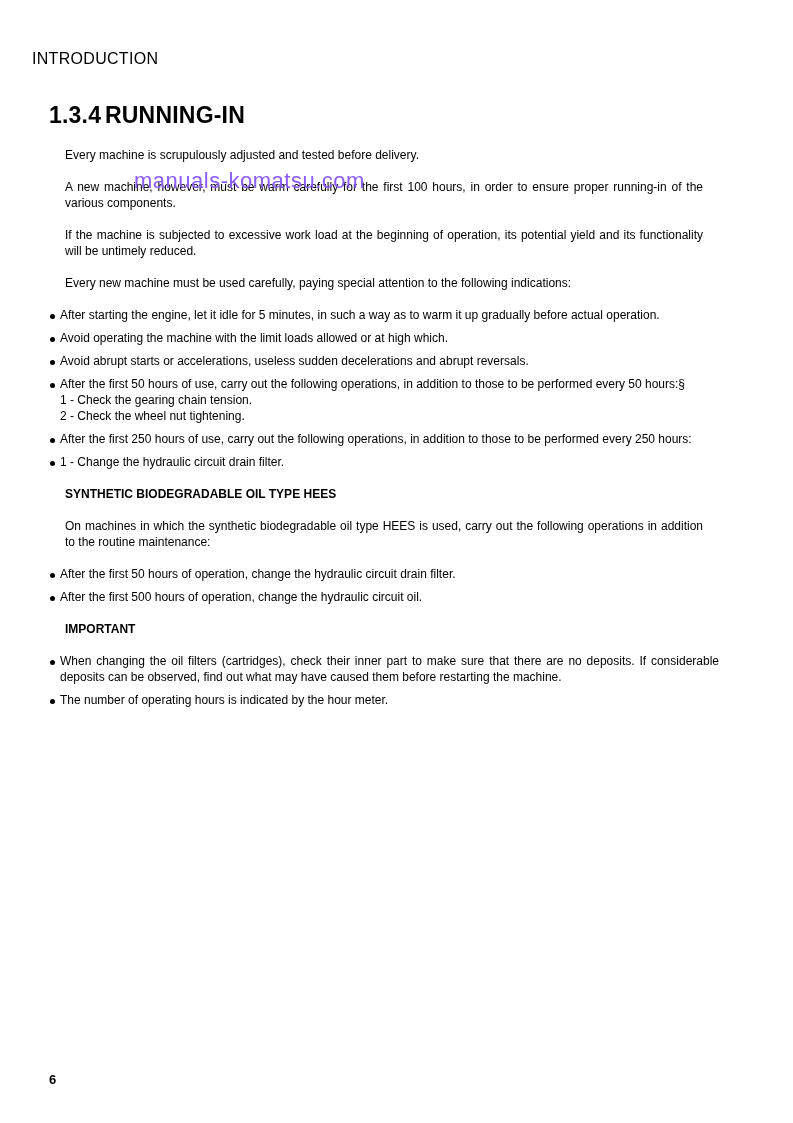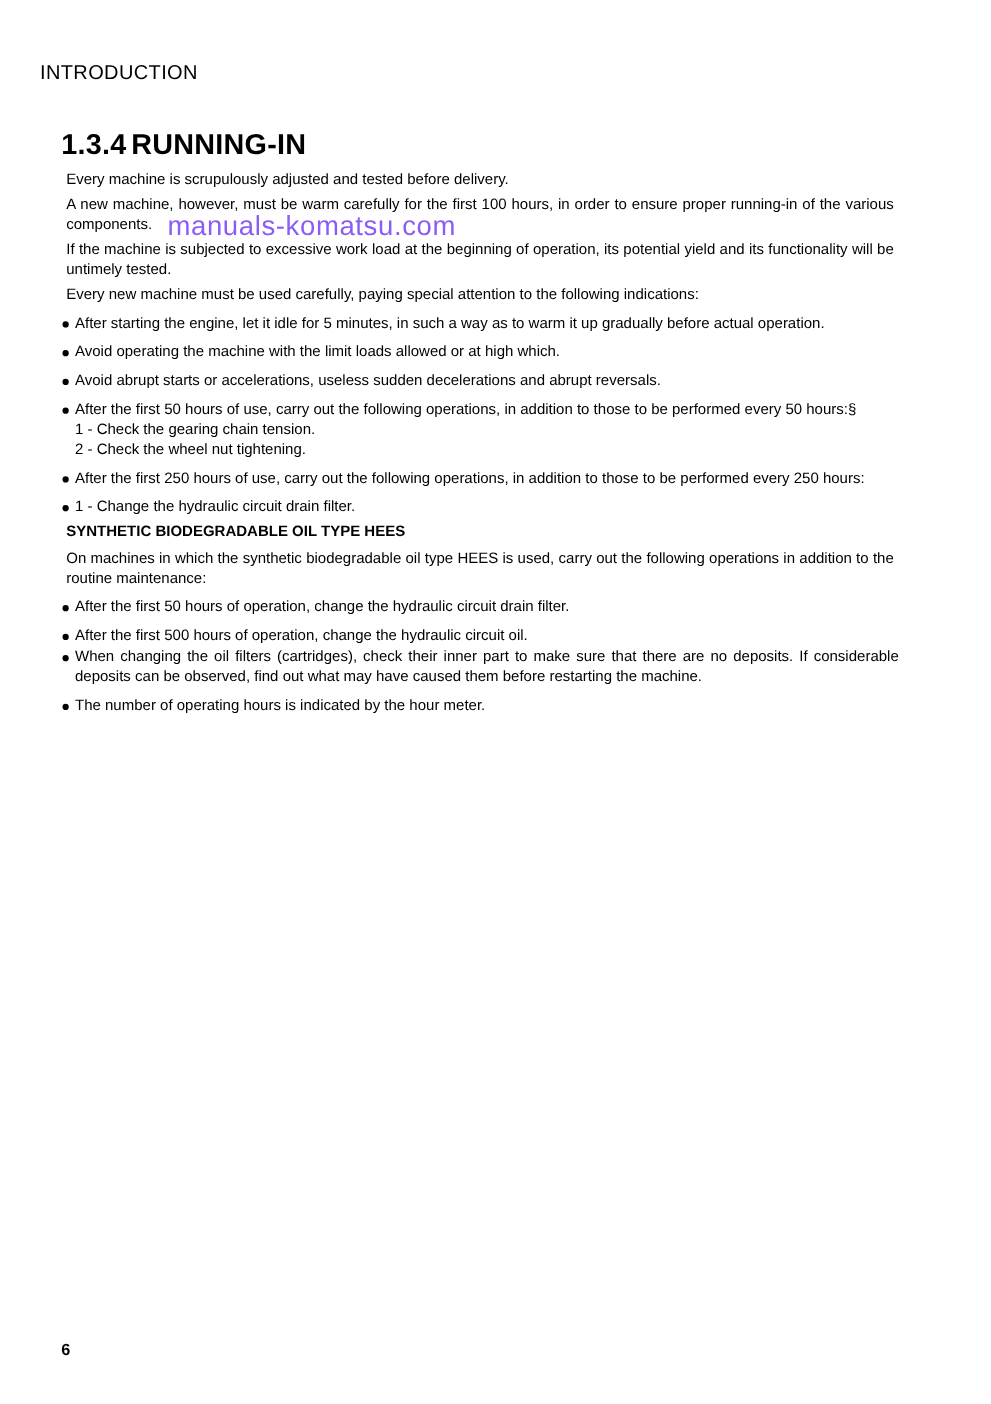--- a/index.html
+++ b/index.html
@@ -13,21 +13,21 @@
   }
   .title {
     position: absolute; left: 49px; top: 102px;
     font-size: 23px; font-weight: bold; letter-spacing: 0.2px;
   }
   .title .num { display: inline-block; width: 56px; }
   .body {
     position: absolute; left: 49px; top: 131px; width: 670px;
     font-size: 12px; line-height: 16px;
   }
-  .body p { margin: 4px; text-align: justify; }
+  .body p { margin: 16px; text-align: justify; }
   .bullets { list-style: none; margin: 0; padding: 0; }
   .bullets li { position: relative; padding-left: 11px; margin-top: 7px; text-align: justify; }
   .bullets li::before {
     content: ""; position: absolute; left: 1px; top: 7px;
     width: 5px; height: 5px; border-radius: 50%; background: #000;
   }
   .sub { display: block; }
   .subhead { font-weight: bold; margin-top: 7px; }
   .section-p { margin-top: 5px !important; }
   .important { font-weight: bold; margin-top: 12px; }
@@ -48,21 +48,21 @@
 
 <div class="header">INTRODUCTION</div>
 
 <div class="title">
   <span class="num">1.3.4</span><span>RUNNING-IN</span>
 </div>
 
 <div class="body">
   <p>Every machine is scrupulously adjusted and tested before delivery.</p>
   <p>A new machine, however, must be warm carefully for the first 100 hours, in order to ensure proper running-in of the various components.</p>
-  <p>If the machine is subjected to excessive work load at the beginning of operation, its potential yield and its functionality will be untimely tested.</p>
+  <p>If the machine is subjected to excessive work load at the beginning of operation, its potential yield and its functionality will be untimely reduced.</p>
   <p>Every new machine must be used carefully, paying special attention to the following indications:</p>
 
   <ul class="bullets">
     <li><span>After starting the engine, let it idle for 5 minutes, in such a way as to warm it up gradually before actual operation.</span></li>
     <li><span>Avoid operating the machine with the limit loads allowed or at high which.</span></li>
     <li><span>Avoid abrupt starts or accelerations, useless sudden decelerations and abrupt reversals.</span></li>
     <li>
       <span>After the first 50 hours of use, carry out the following operations, in addition to those to be performed every 50 hours:§</span>
       <span class="sub">1 - Check the gearing chain tension.</span>
       <span class="sub">2 - Check the wheel nut tightening.</span>
@@ -71,20 +71,21 @@
     <li><span>1 - Change the hydraulic circuit drain filter.</span></li>
   </ul>
 
   <p class="subhead">SYNTHETIC BIODEGRADABLE OIL TYPE HEES</p>
   <p class="section-p">On machines in which the synthetic biodegradable oil type HEES is used, carry out the following operations in addition to the routine maintenance:</p>
   <ul class="bullets">
     <li><span>After the first 50 hours of operation, change the hydraulic circuit drain filter.</span></li>
     <li><span>After the first 500 hours of operation, change the hydraulic circuit oil.</span></li>
   </ul>
 
+  <p class="important">IMPORTANT</p>
   <ul class="bullets bold-list">
     <li><span>When changing the oil filters (cartridges), check their inner part to make sure that there are no deposits. If considerable deposits can be observed, find out what may have caused them before restarting the machine.</span></li>
     <li><span>The number of operating hours is indicated by the hour meter.</span></li>
   </ul>
 </div>
 
 <div class="watermark">manuals-komatsu.com</div>
 
 <div class="page-num">6</div>
 

